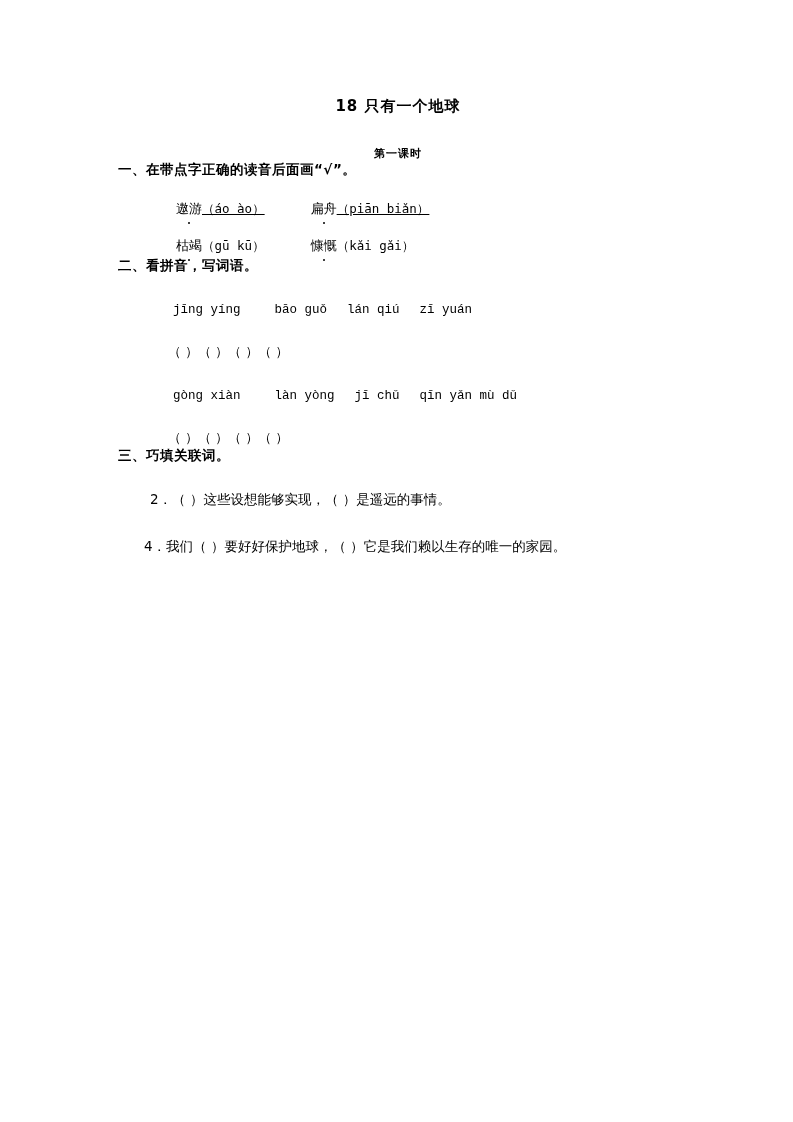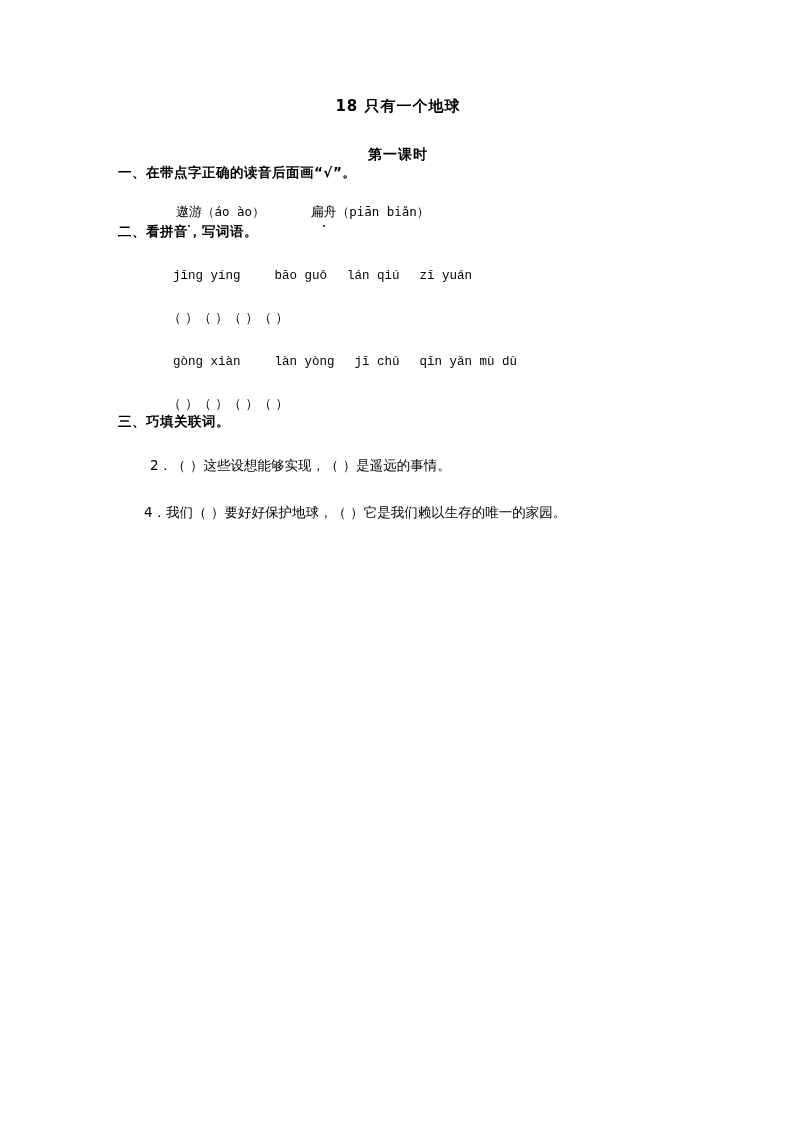--- a/index.html
+++ b/index.html
@@ -32,40 +32,41 @@
   .doc-title {
     text-align: center;
     font-size: 15px;
     font-weight: bold;
     letter-spacing: 1px;
     margin: 0 0 0 0;
     padding-top: 2px;
   }
   .doc-subtitle {
     text-align: center;
-    font-size: 14px;
+    font-size: 11px;
     font-weight: bold;
     letter-spacing: 1px;
     margin-top: 30px;
   }
   .section-head {
     font-size: 13.5px;
     font-weight: bold;
     letter-spacing: 0.5px;
   }
   .pinyin {
     font-family: "DejaVu Sans Mono", "Liberation Mono", monospace;
     font-size: 12.5px;
     letter-spacing: 0px;
   }
   .row-indent-1 {
     margin-top: 20px;
     padding-left: 58px;
     font-size: 13px;
     line-height: 1.6;
+    text-decoration: underline;
   }
   .row-indent-2 {
     margin-top: 16px;
     padding-left: 58px;
     font-size: 13px;
     line-height: 1.6;
   }
   .dotted {
     position: relative;
     display: inline-block;
@@ -121,20 +122,23 @@
 
     <div class="doc-title">18 只有一个地球</div>
     <div class="doc-subtitle">第一课时</div>
 
     <div class="section-head">一、在带点字正确的读音后面画“√”。</div>
 
     <div class="row-indent-1">
       <span class="dotted">遨游</span><span class="pinyin">（áo ào）</span><span class="sp-wide"></span><span class="dotted">扁舟</span><span class="pinyin">（piān biǎn）</span>
     </div>
 
+    <div class="row-indent-2">
+      <span class="dotted">枯竭</span><span class="pinyin">（gū kū）</span><span class="sp-wide"></span><span class="dotted">慷慨</span><span class="pinyin">（kǎi gǎi）</span>
+    </div>
 
     <div class="section-head">二、看拼音，写词语。</div>
 
     <div class="py-line">
       <span class="pinyin">jīng yíng</span><span class="sp-med"></span><span class="pinyin">bāo guǒ</span><span class="sp-sm"></span><span class="pinyin">lán qiú</span><span class="sp-sm"></span><span class="pinyin">zī yuán</span>
     </div>
 
     <div class="brackets-line blank-paren">（          ）（          ）（        ）（           ）</div>
 
     <div class="py-line">

